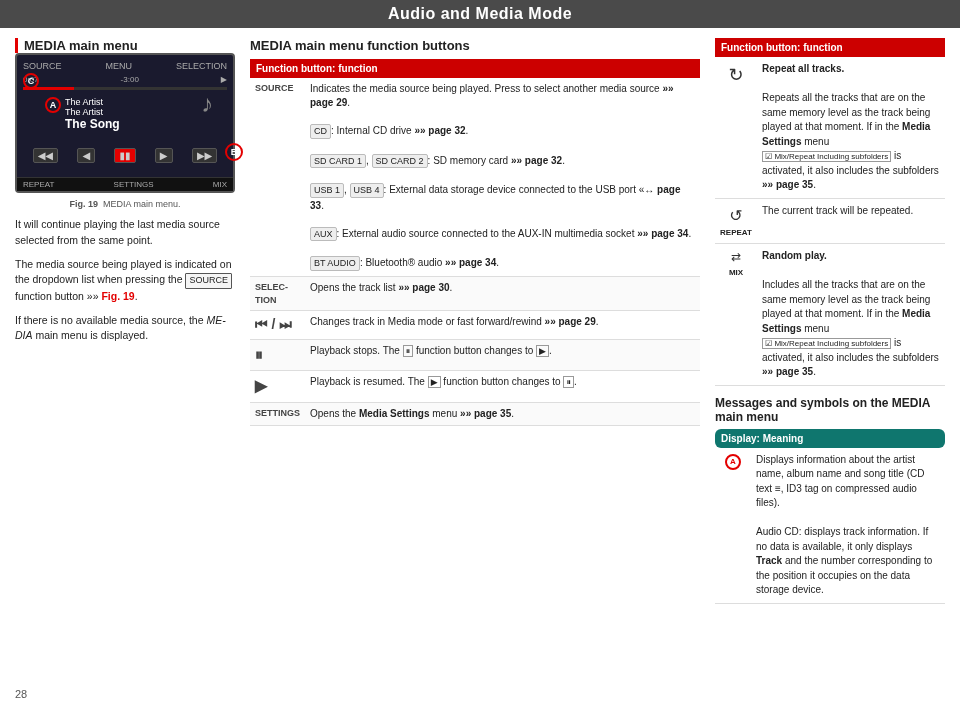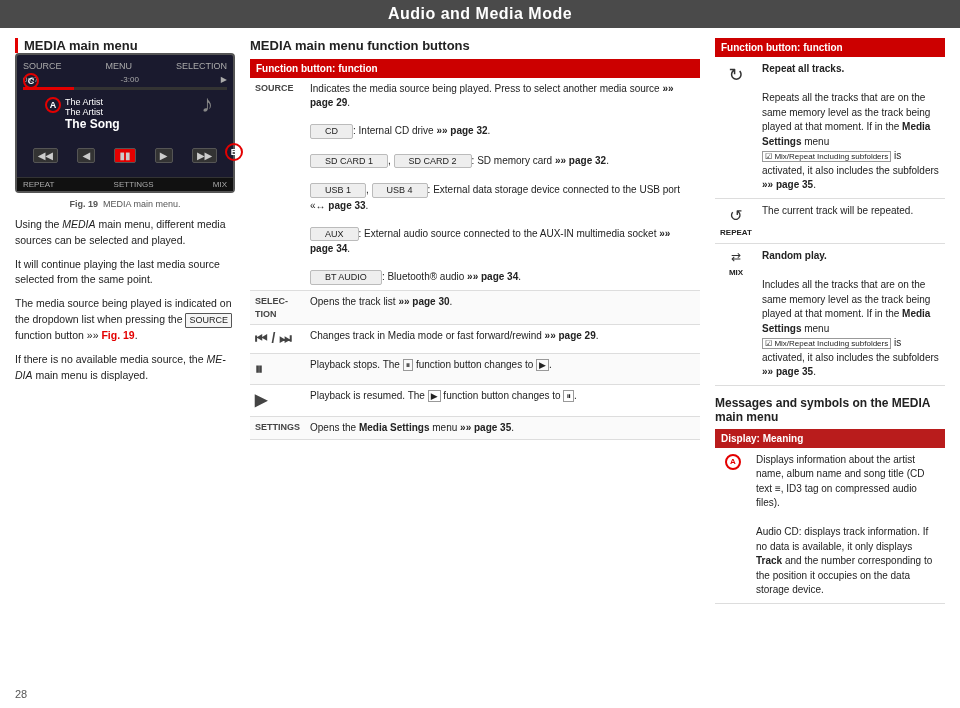--- a/index.html
+++ b/index.html
@@ -216,21 +216,21 @@
       width: 55px;
       font-weight: bold;
       font-size: 9px;
       color: #444;
     }
     .icon-sym {
       display: inline-block;
       background: #eee;
       border: 1px solid #bbb;
       border-radius: 2px;
-      padding: 0 14px;
+      padding: 0 3px;
       font-size: 9px;
       margin-bottom: 1px;
     }
     
     .right-col {
       width: 230px;
       flex-shrink: 0;
     }
     .right-table {
       width: 100%;
@@ -267,26 +267,27 @@
       font-size: 12px;
       font-weight: bold;
       margin: 8px 0 5px 0;
     }
     .display-table {
       width: 100%;
       border-collapse: collapse;
       font-size: 10px;
     }
     .display-table thead tr th {
-      background: #b91c1c;
+      background: #0f766e;
       color: #fff;
       padding: 4px 6px;
       text-align: left;
       font-weight: bold;
       font-size: 10px;
+      border-radius: 6px;
     }
     .display-table tbody tr {
       border-bottom: 1px solid #ddd;
     }
     .display-table td {
       padding: 5px 5px;
       vertical-align: top;
       line-height: 1.45;
     }
     .circle-a-sm {
@@ -386,21 +387,20 @@
         </div>
 
         <div class="circle-b">B</div>
       </div>
 
       <div class="fig-caption">
         <strong>Fig. 19</strong>&nbsp;&nbsp;MEDIA main menu.
       </div>
 
       <div class="left-text">
-        <p>Using the <span class="italic">MEDIA</span> main menu, different media sources can be selected and played.</p>
         <p>It will continue playing the last media source selected from the same point.</p>
         <p>The media source being played is indicated on the dropdown list when pressing the <span class="source-badge">SOURCE</span> function button »» <span class="fig-ref">Fig. 19</span>.</p>
         <p>If there is no available media source, the <span class="italic">ME­DIA</span> main menu is displayed.</p>
       </div>
     </div>
 
     <div class="mid-col">
       <div class="mid-title">MEDIA main menu function buttons</div>
       <table class="func-table">
         <thead>

